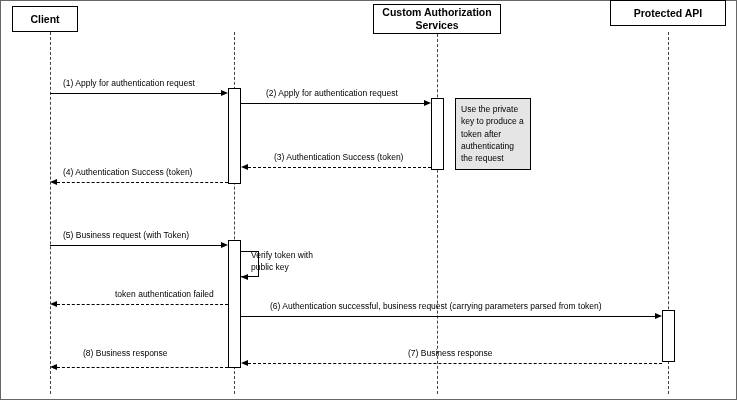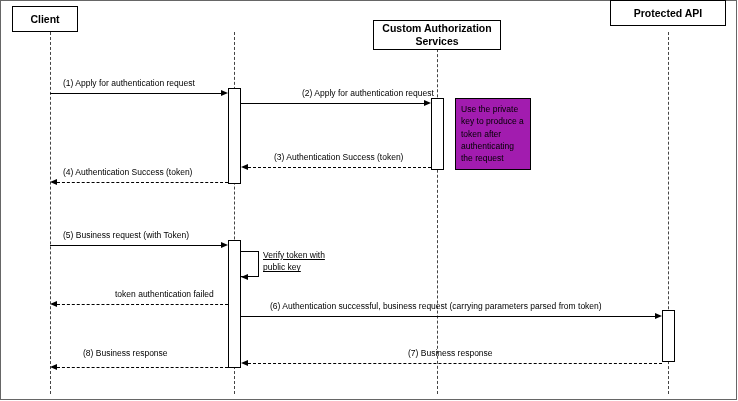--- a/index.html
+++ b/index.html
@@ -51,21 +51,21 @@
     position: absolute;
     box-sizing: border-box;
     border: 1px solid #000000;
     background: #ffffff;
     z-index: 3;
   }
   .note {
     position: absolute;
     box-sizing: border-box;
     border: 1px solid #000000;
-    background: #a21caf;
+    background: #e5e5e5;
     font-size: 8.5px;
     line-height: 1.45;
     color: #000000;
     padding: 4px 5px;
     z-index: 6;
   }
   .msg-label {
     position: absolute;
     font-size: 8.5px;
     color: #000000;
@@ -112,21 +112,21 @@
 
 <div id="diagram">
 
   <div id="diagram-border"></div>
 
   <div class="lifeline-head" style="left:12px; top:6px; width:66px; height:26px;">
     <span>Client</span>
   </div>
 
 
-  <div class="lifeline-head" style="left:373px; top:20px; width:128px; height:30px;">
+  <div class="lifeline-head" style="left:373px; top:4px; width:128px; height:30px;">
     <span>Custom Authorization Services</span>
   </div>
 
   <div class="lifeline-head" style="left:610px; top:0; width:116px; height:26px;">
     <span>Protected API</span>
   </div>
 
   <div class="lifeline-line" style="left:50px; top:32px; height:362px;"></div>
   <div class="lifeline-line" style="left:234px; top:32px; height:362px;"></div>
   <div class="lifeline-line" style="left:437px; top:34px; height:360px;"></div>
@@ -134,29 +134,29 @@
 
   <div class="activation" style="left:228px; top:88px; width:13px; height:96px;"></div>
   <div class="activation" style="left:431px; top:98px; width:13px; height:72px;"></div>
   <div class="activation" style="left:228px; top:240px; width:13px; height:128px;"></div>
   <div class="activation" style="left:662px; top:310px; width:13px; height:52px;"></div>
 
   <div class="note" style="left:455px; top:98px; width:76px; height:72px;">
     <span>Use the private key to produce a token after authenticating the request</span>
   </div>
 
-  <div class="note" style="left:263px; top:249px; width:76px; height:32px; border:none; background:transparent; padding:0;text-decoration:underline;">
+  <div class="note" style="left:251px; top:249px; width:76px; height:32px; border:none; background:transparent; padding:0;">
     <span>Verify token with public key</span>
   </div>
 
   <div class="msg-label" style="left:63px; top:78px;">(1) Apply for authentication request</div>
   <div class="arrow-line arrow-solid" style="left:50px; top:93px; width:172px;"></div>
   <div class="arrow-head right" style="left:221px; top:89.5px;"></div>
 
-  <div class="msg-label" style="left:266px; top:88px;margin-left:36px;">(2) Apply for authentication request</div>
+  <div class="msg-label" style="left:266px; top:88px;">(2) Apply for authentication request</div>
   <div class="arrow-line arrow-solid" style="left:241px; top:103px; width:184px;"></div>
   <div class="arrow-head right" style="left:424px; top:99.5px;"></div>
 
   <div class="msg-label" style="left:274px; top:152px;">(3) Authentication Success (token)</div>
   <div class="arrow-line arrow-dashed" style="left:248px; top:167px; width:183px;"></div>
   <div class="arrow-head left" style="left:241px; top:163.5px;"></div>
 
   <div class="msg-label" style="left:63px; top:167px;">(4) Authentication Success (token)</div>
   <div class="arrow-line arrow-dashed" style="left:57px; top:182px; width:171px;"></div>
   <div class="arrow-head left" style="left:50px; top:178.5px;"></div>

